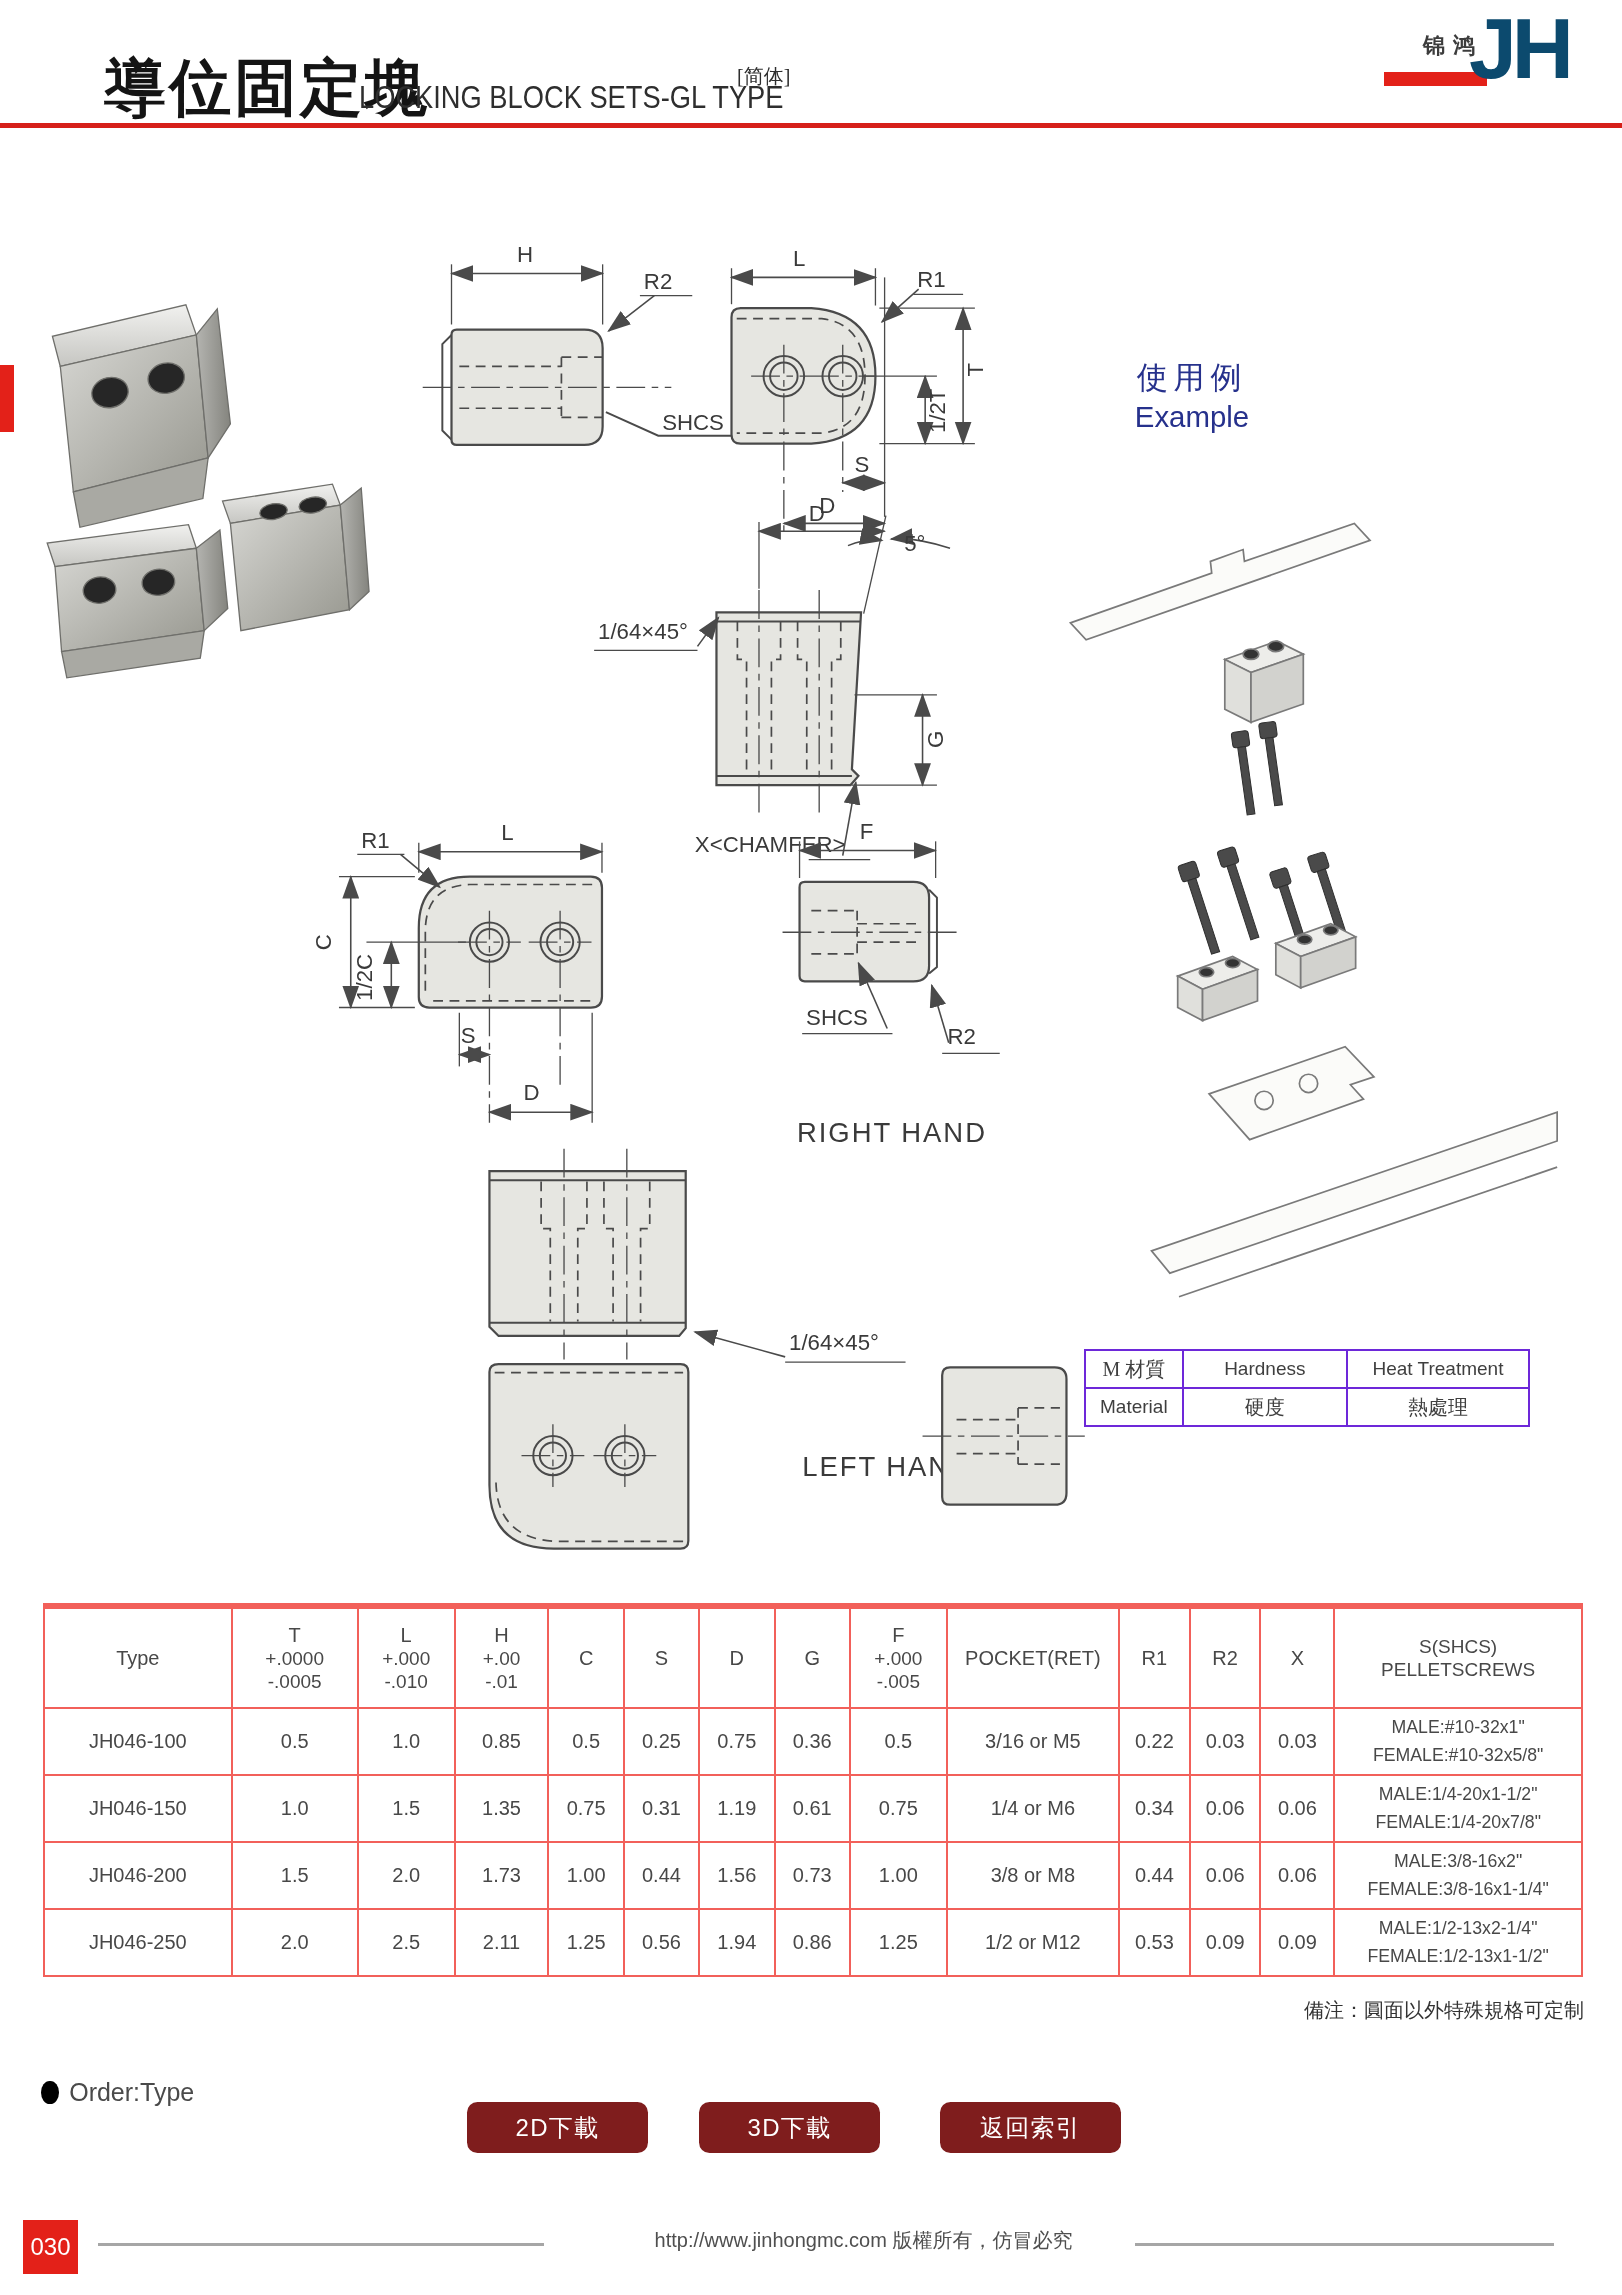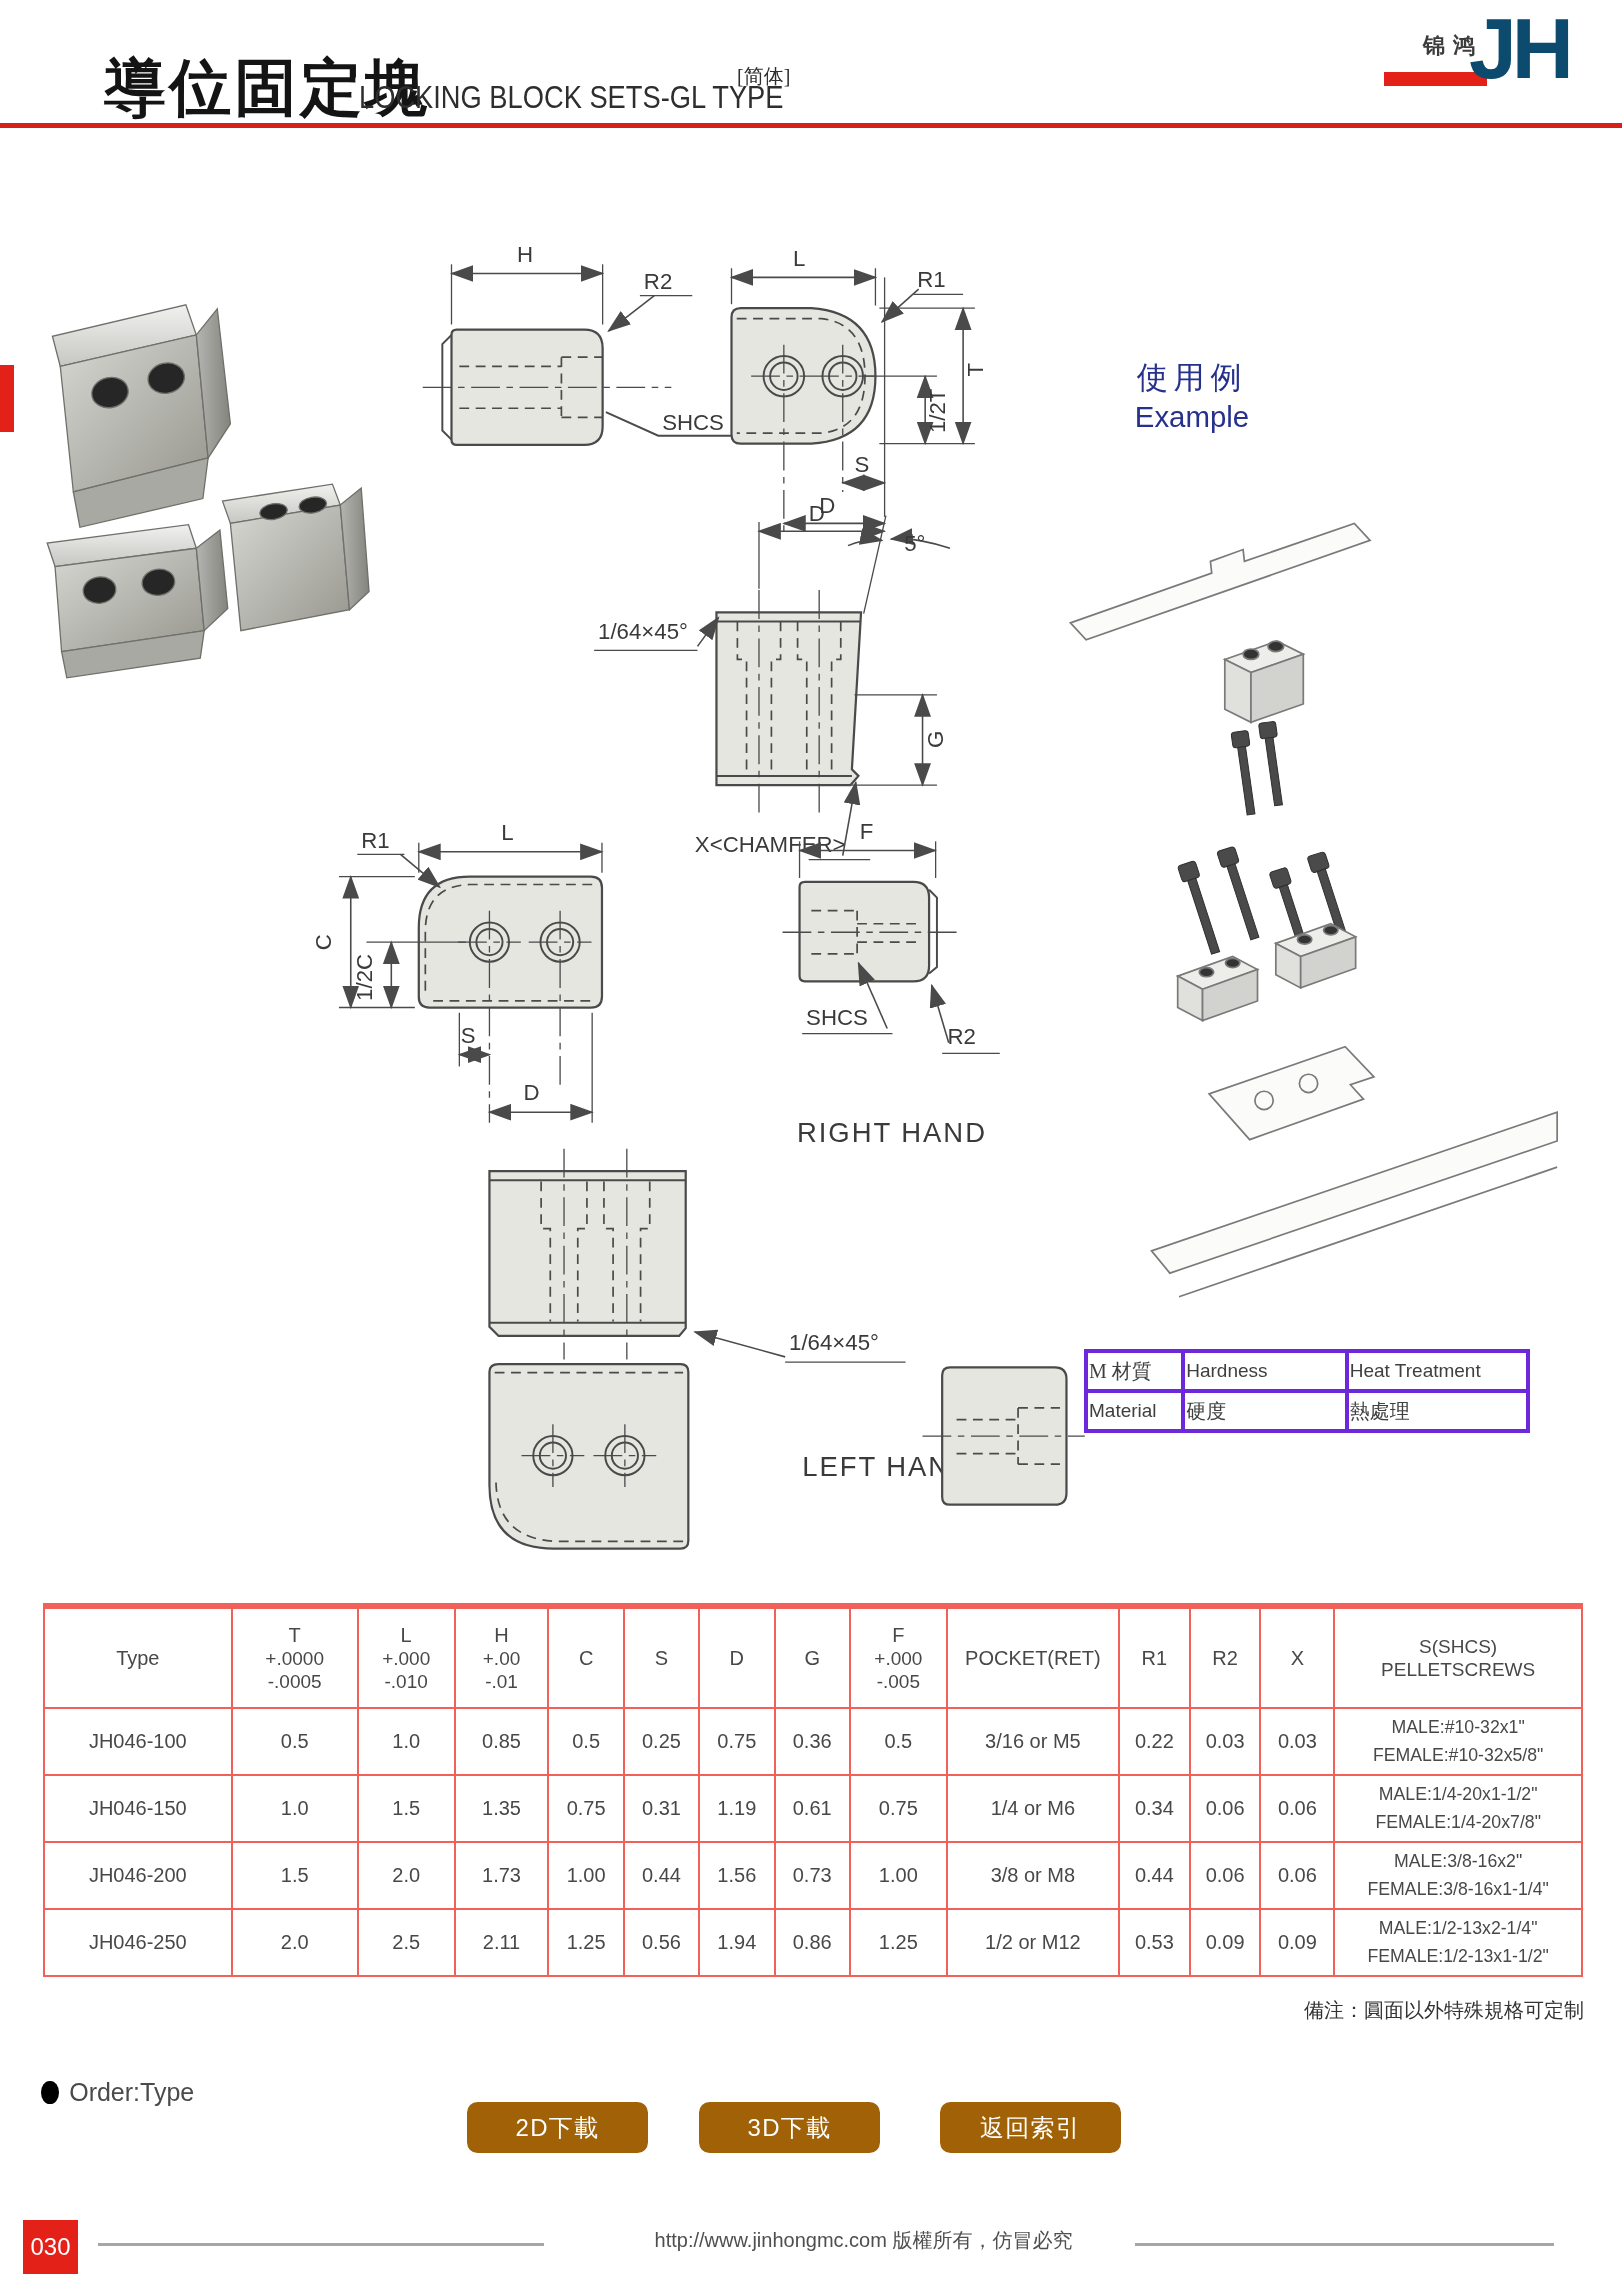--- a/index.html
+++ b/index.html
@@ -16,38 +16,38 @@
   .logo-jh{position:absolute;left:77px;top:-19.6px;font-size:86px;font-weight:900;color:#0c4a6e;letter-spacing:-5.2px;}
   .logo-bar{position:absolute;left:-7.9px;top:54px;width:103px;height:13.7px;background:#e32119;}
   
   .example{left:1094px;top:357px;width:196px;text-align:center;color:#26318c;}
   .example .zh{font-size:31px;letter-spacing:5.9px;font-weight:400;}
   .example .en{font-size:29.4px;margin-top:1.3px;}
   
   table{border-collapse:collapse;table-layout:fixed;background:#fff;}
   .mat-table{left:1084px;top:1349px;width:446px;}
   .mat-table table{width:100%;border:2.6px solid #f2605a;}
-  .mat-table td{border:4px solid #6d28d9;text-align:left;vertical-align:middle;font-size:19px;color:#3f3f3f;}
+  .mat-table td{border:2px solid #6d28d9;text-align:center;vertical-align:middle;font-size:19px;color:#3f3f3f;}
   .mat-table .r1 td{height:34px;}
   .mat-table .r2 td{height:34px;}
   .mat-table .rd td{height:63px;}
   .mat-table .cjk{font-family:"Liberation Serif",serif;font-size:20px;}
   .spec-table{left:43px;top:1603px;width:1540px;}
   .spec-table table{width:100%;border:2.6px solid #f2605a;border-top-width:6.5px;}
   .spec-table td{border:2px solid #f2605a;text-align:center;vertical-align:middle;font-size:20px;color:#484848;}
   .spec-table tr.hd td{height:96px;}
   .spec-table tr.dr td{height:63px;}
   .tol span{display:block;line-height:1.22;font-size:19px;}
   .tol .dimletter{font-size:20px;}
   .screws div{font-size:17.7px;line-height:1.55;}
   
   .order{left:41px;top:2078px;display:flex;align-items:center;gap:10.5px;font-size:25px;color:#4a4a4a;}
   .order .bullet{width:17.7px;height:23.6px;background:#000;border-radius:50%;}
   .remark{top:1997px;right:38px;font-family:"Liberation Serif",serif;font-size:20px;color:#333;}
-  .btn{top:2102px;width:181px;height:51px;background:#a16207;border-radius:10.5px;color:#fff;font-size:24px;display:flex;align-items:center;justify-content:center;letter-spacing:1.3px;}
+  .btn{top:2102px;width:181px;height:51px;background:#7f1d1d;border-radius:10.5px;color:#fff;font-size:24px;display:flex;align-items:center;justify-content:center;letter-spacing:1.3px;}
   .btn1{left:467px;}.btn2{left:699px;}.btn3{left:940px;}
   .page-badge{left:23px;top:2220px;width:55px;height:54px;background:#e32119;color:#fff;font-size:24px;display:flex;align-items:center;justify-content:center;}
   .fline{top:2243px;height:3.3px;background:#a6a6a6;}
   .fl1{left:98px;width:446px;}
   .fl2{left:1135px;width:419px;}
   .fcopy{left:628px;top:2227px;width:471px;text-align:center;font-size:20px;color:#4f4f4f;}
   
   .ln{stroke:#4a4a4a;stroke-width:3;fill:none;}
   .blk{fill:#e6e6e1;stroke:#4a4a4a;stroke-width:3.4;}
   .dsh{stroke:#4a4a4a;stroke-width:2.6;fill:none;stroke-dasharray:15 10;}

